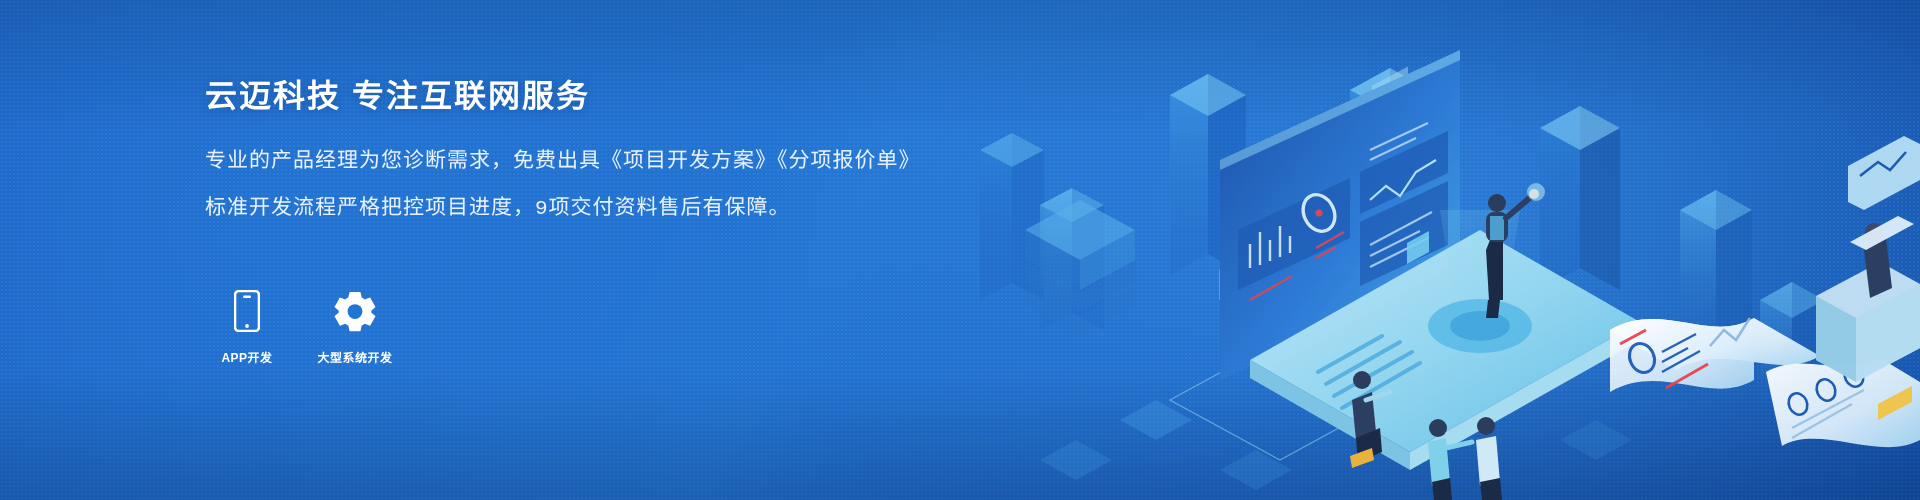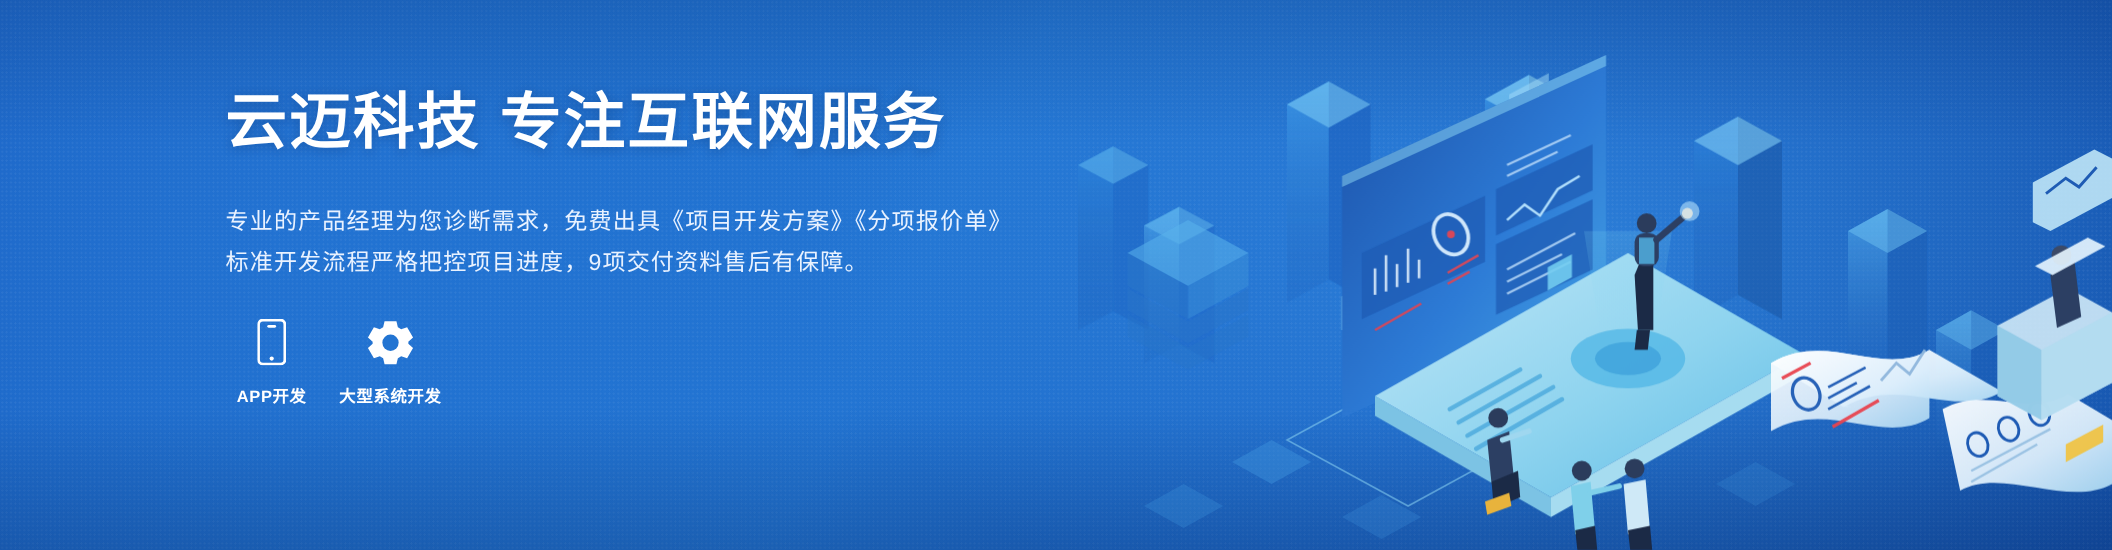--- a/index.html
+++ b/index.html
@@ -26,37 +26,37 @@
     pointer-events:none;
   }
   .vign{
     position:absolute;inset:0;pointer-events:none;
     background:linear-gradient(to bottom, rgba(6,40,95,0.18) 0%, rgba(0,0,0,0) 26%, rgba(0,0,0,0) 74%, rgba(6,36,88,0.26) 100%);
   }
 
   
   .copy{position:absolute;left:205px;top:78px;width:880px;z-index:6;}
   .headline{
-    font-size:56px;line-height:1.18;font-weight:bold;color:#ffffff;
-    letter-spacing:2px;white-space:nowrap;margin:0 0 40px 0;
+    font-size:32px;line-height:1.18;font-weight:bold;color:#ffffff;
+    letter-spacing:2px;white-space:nowrap;margin:0 0 26px 0;
     text-shadow:0 2px 10px rgba(0,30,80,0.25);
   }
   .sub{
     font-size:21px;line-height:1.68;color:#e9f2ff;
     letter-spacing:1px;white-space:nowrap;margin:0;font-weight:normal;
   }
-  .sub + .sub{margin-top:2px;}
+  .sub + .sub{margin-top:14px;font-family:Liberation Mono, monospace;}
 
   
   .services{position:absolute;left:205px;top:288px;display:flex;align-items:flex-start;z-index:6;}
   .svc{display:flex;flex-direction:column;align-items:center;margin-right:24px;width:84px;}
   .svc:last-child{margin-right:0;text-align:center;}
   .svc-ico{height:46px;display:flex;align-items:center;justify-content:center;margin-bottom:14px;}
   .svc-ico svg{display:block;}
-  .svc-label{font-size:15px;color:#ffffff;letter-spacing:.5px;white-space:nowrap;font-weight:bold;}
+  .svc-label{font-size:12px;color:#ffffff;letter-spacing:.5px;white-space:nowrap;font-weight:bold;}
 
   
   .art{position:absolute;right:0;top:0;width:1000px;height:500px;z-index:3;}
   .art svg{display:block;}
 </style>
 </head>
 <body>
 
 <div class="banner">
 

